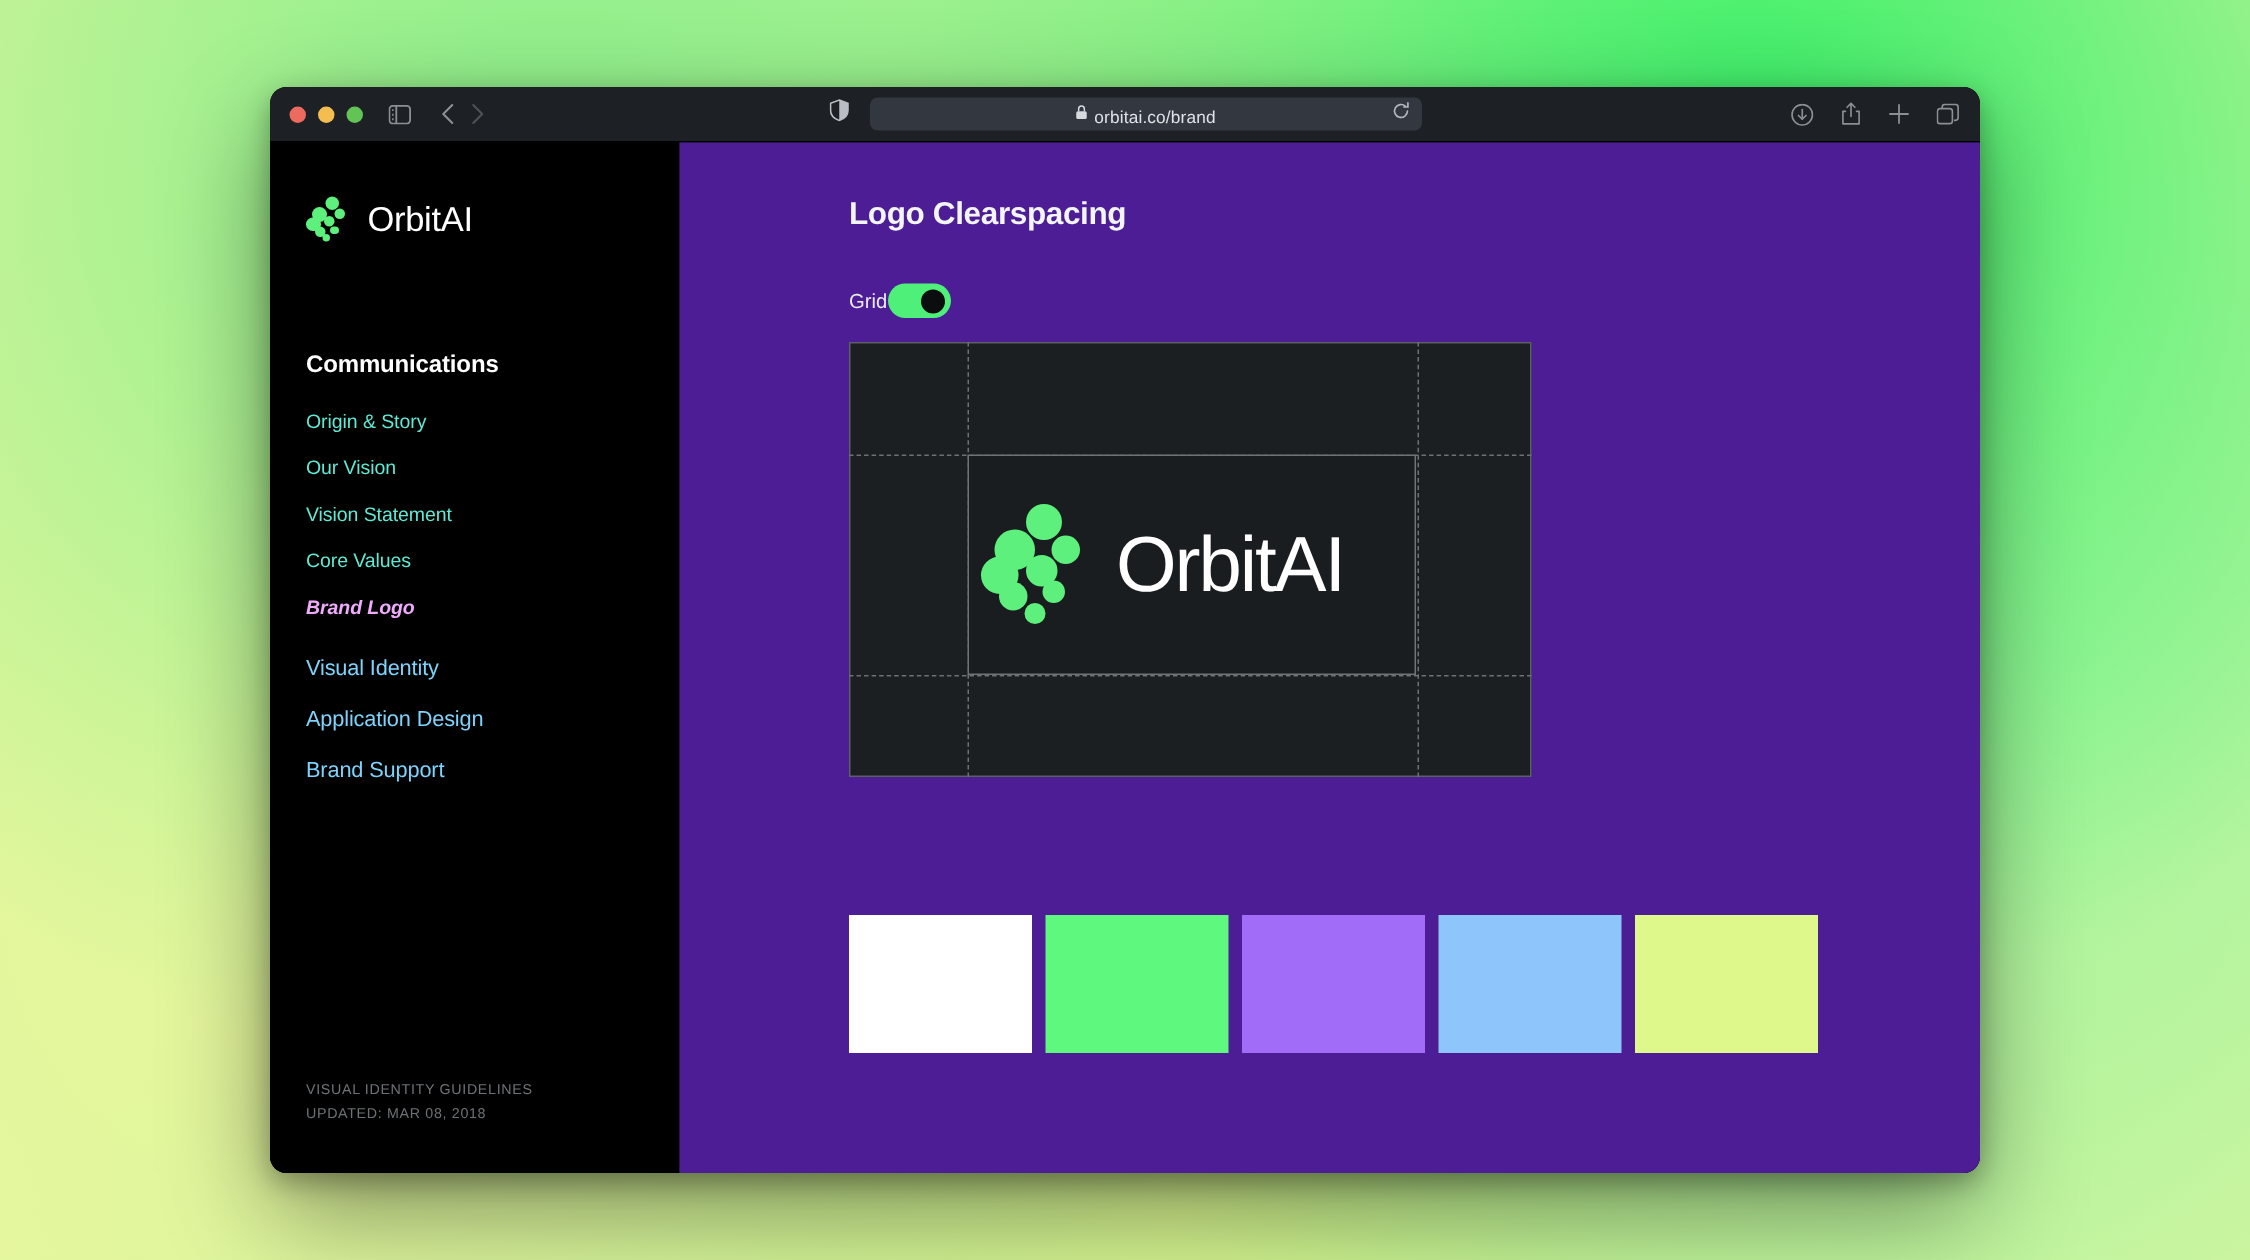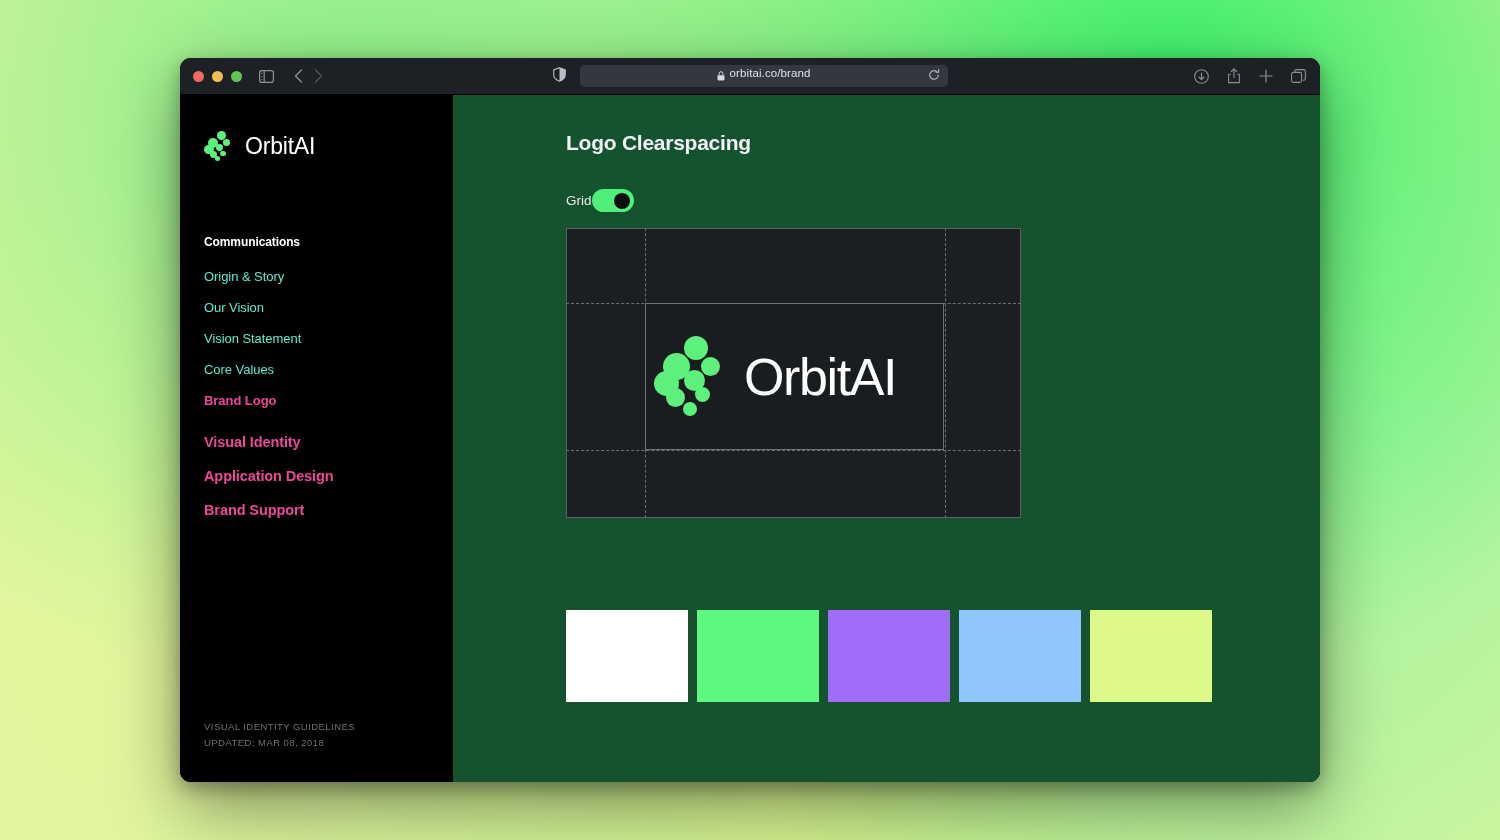--- a/index.html
+++ b/index.html
@@ -73,21 +73,21 @@
     height: 22px;
     background: #333740;
     border-radius: 5px;
     display: flex;
     align-items: center;
     justify-content: center;
     position: relative;
     pointer-events: auto;
   }
   .urlbar .lockrow {
-    display: flex; align-items: flex-start; gap: 5px;
+    display: flex; align-items: flex-end; gap: 5px;
   }
   .url-text { font-size: 11.5px; color: #dfe2e6; letter-spacing: 0.1px; }
   .reload {
     position: absolute; right: 8px; top: 50%; transform: translateY(-50%);
     color: #b4b9bf;
   }
   .tb-right {
     position: absolute; right: 14px;
     display: flex; align-items: center; gap: 18px;
     color: #a6abb2;
@@ -126,57 +126,57 @@
   .logomark span {
     position: absolute;
     border-radius: 50%;
     background: #5ef07c;
     display: block;
   }
 
   .nav { position: absolute; left: 24px; top: 140px; right: 18px; }
   .nav-group-title {
     color: #fff;
-    font-size: 12px;
+    font-size: 16px;
     font-weight: bold;
     letter-spacing: -0.1px;
     margin-bottom: 20px;
   }
   .nav-sub {
     color: #5eead4;
     font-size: 13px;
     margin-bottom: 16px;
     cursor: pointer;
     letter-spacing: -0.05px;
   }
-  .nav-sub.active { color: #ec4899; font-weight: bold; }
+  .nav-sub.active { color: #f0abfc; font-weight: bold; font-style: italic; }
   .nav-section {
-    color: #ec4899;
+    color: #7dd3fc;
     font-size: 14.5px;
-    font-weight: bold;
+    font-weight: normal;
     margin-top: 18px;
     cursor: pointer;
     letter-spacing: -0.1px;
   }
   .nav-section.first { margin-top: 26px; }
 
   .sidebar-footer {
     position: absolute;
     left: 24px;
     bottom: 30px;
     color: #6e7276;
     font-size: 9.5px;
     letter-spacing: 0.45px;
     line-height: 1.75;
   }
 
   
   .main {
     flex: 1;
-    background: #14532d;
+    background: #4c1d95;
     padding: 36px 0 0 113px;
     position: relative;
     overflow: hidden;
   }
   .sec-title {
     color: #f2f4f5;
     font-size: 21px;
     letter-spacing: -0.25px;
     margin-bottom: 16px;
   }

